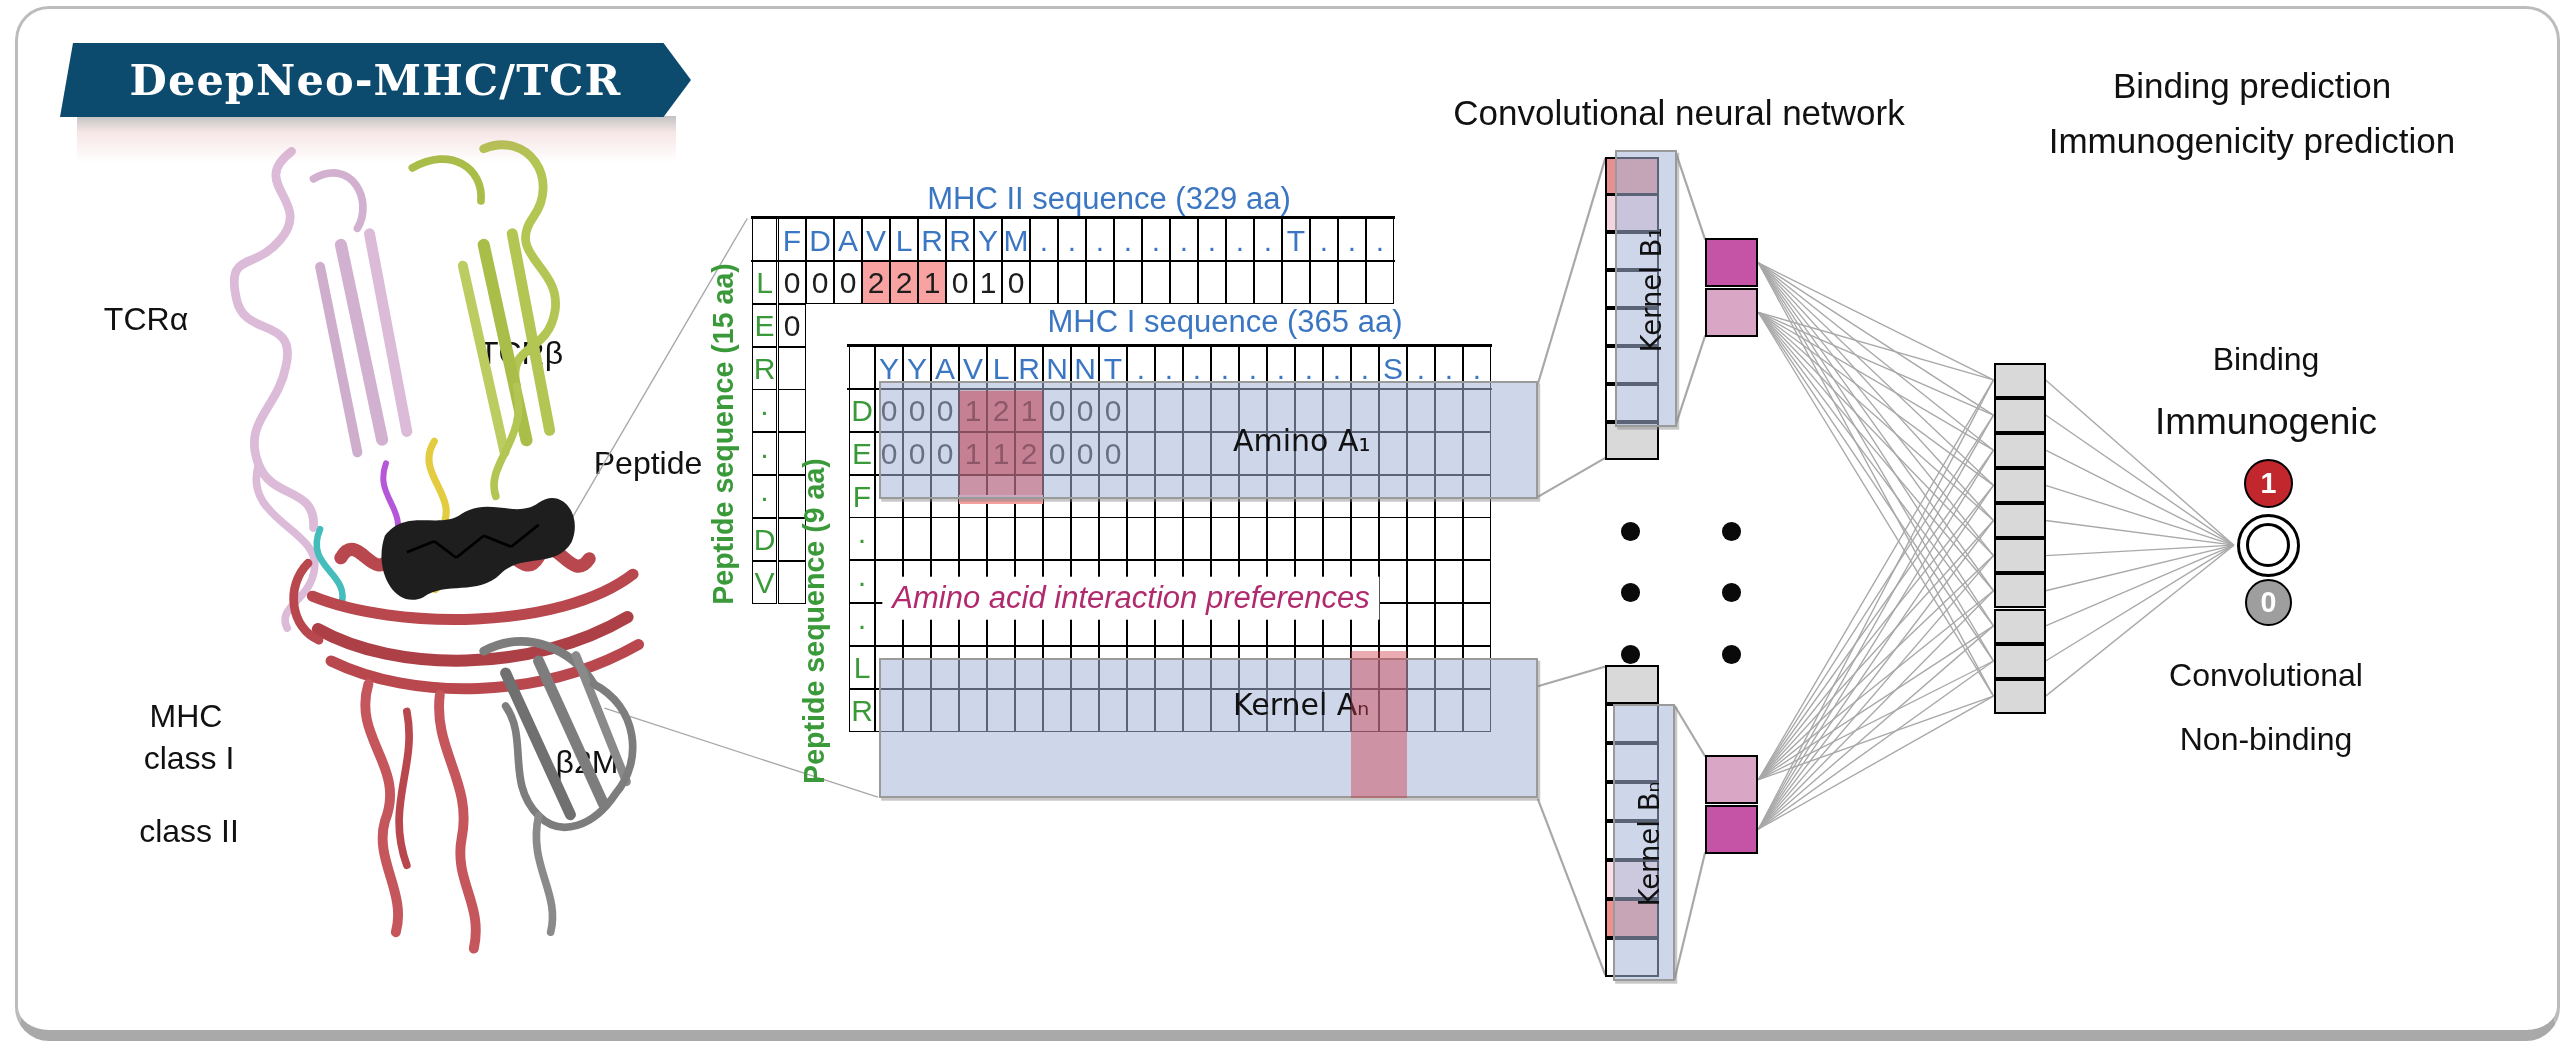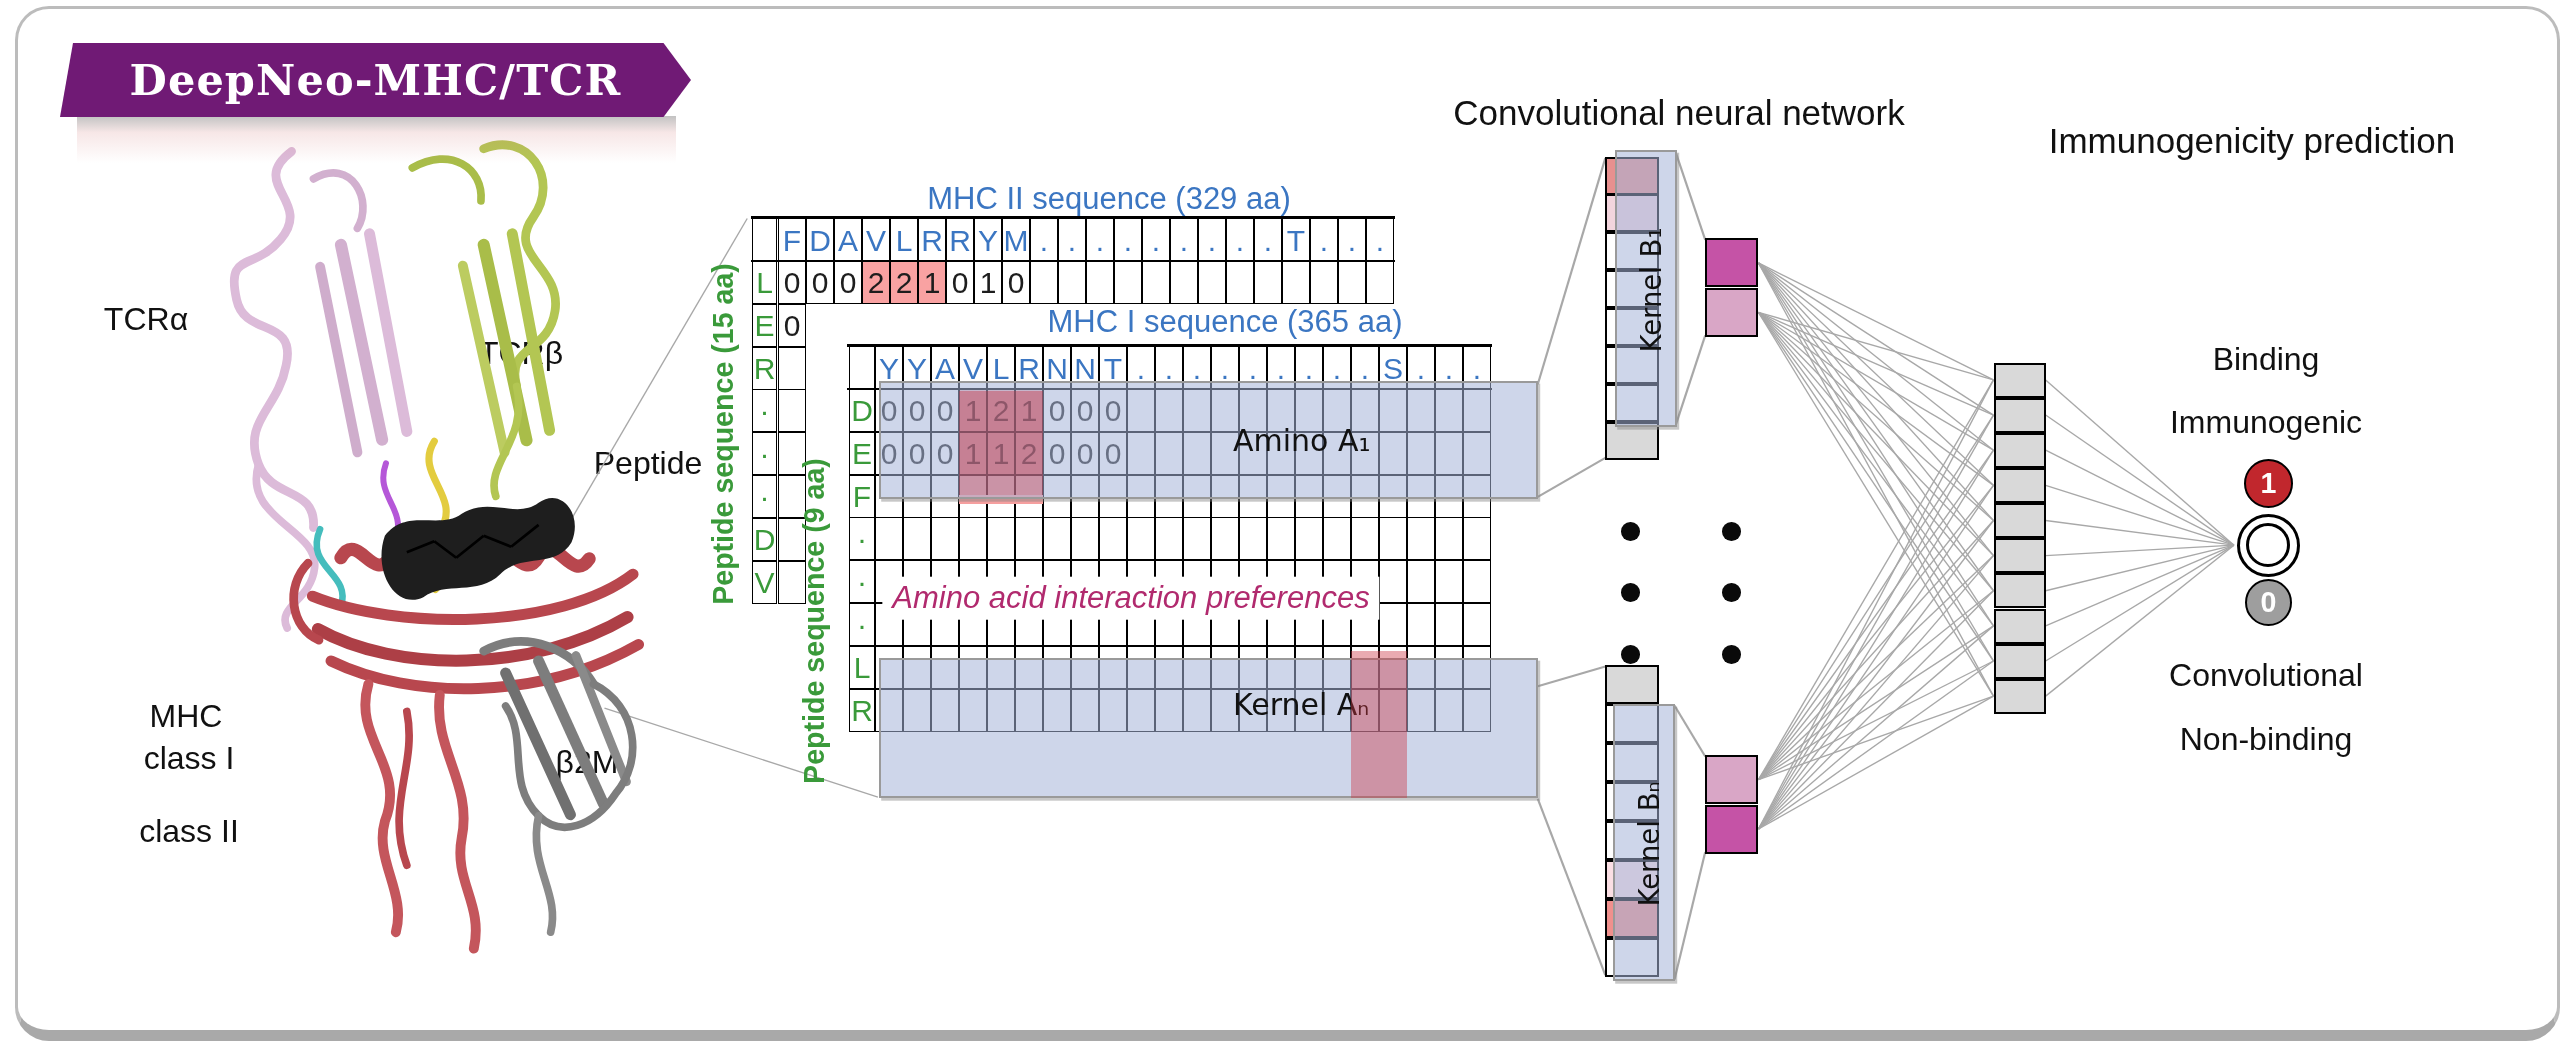--- a/index.html
+++ b/index.html
@@ -4,21 +4,21 @@
 <style>
   html,body{margin:0;padding:0;background:#ffffff;}
   body{width:2576px;height:1053px;position:relative;font-family:"Liberation Sans",sans-serif;}
   #stage{position:absolute;left:0;top:0;width:2576px;height:1053px;overflow:hidden;}
   .card{position:absolute;left:15.4px;top:5.5px;width:2539px;height:1021px;background:#ffffff;
         border:3.3px solid #bcbcbc;border-bottom:11px solid #a9a9a9;border-radius:34px;}
   .abs{position:absolute;}
   .ctr{transform:translate(-50%,-50%);}
   .lbl{color:#111;white-space:nowrap;}
   .title{font-size:35px;color:#111;white-space:nowrap;}
-  .banner{position:absolute;left:60px;top:43px;width:631px;height:74px;background:#701a75;
+  .banner{position:absolute;left:60px;top:43px;width:631px;height:74px;background:#0c4a6e;
           clip-path:polygon(13px 0%,calc(100% - 27.5px) 0%,100% 50%,calc(100% - 27.5px) 100%,0% 100%);
           display:flex;align-items:center;justify-content:center;z-index:7;}
   .banner span{font-family:"DejaVu Serif",serif;font-weight:bold;color:#ffffff;font-size:43px;letter-spacing:1.1px;}
   .banner-reflect{position:absolute;left:77px;top:116px;width:599px;height:47px;z-index:6;
           background:linear-gradient(180deg,rgba(120,120,120,0.45) 0%,rgba(210,120,120,0.18) 35%,rgba(255,255,255,0) 100%);}
   .blue{color:#3b76c2;}
   .green{color:#3a9a3a;}
   .magenta{color:#b12a6e;}
   .cell{position:absolute;box-sizing:border-box;border:1.1px solid #000;display:flex;align-items:center;justify-content:center;background:#fff;z-index:2;}
   .cell.hdr{align-items:flex-end;padding-bottom:2.2px;font-weight:500;font-size:30px;}
@@ -160,20 +160,21 @@
 
   <div class="abs ctr lbl" style="left:146px;top:319px;font-size:32px;">TCRα</div>
   <div class="abs ctr lbl" style="left:521px;top:353px;font-size:32px;">TCRβ</div>
   <div class="abs ctr lbl" style="left:648px;top:463px;font-size:32px;">Peptide</div>
   <div class="abs ctr lbl" style="left:186px;top:716px;font-size:32px;">MHC</div>
   <div class="abs ctr lbl" style="left:189px;top:758px;font-size:32px;">class I</div>
   <div class="abs ctr lbl" style="left:189px;top:831px;font-size:32px;">class II</div>
   <div class="abs ctr lbl" style="left:587px;top:762px;font-size:32px;">β2M</div>
 
   <div class="abs ctr title" style="left:1663px;top:113px;margin-left:16px;">Convolutional neural network</div>
+  <div class="abs ctr title" style="left:2252px;top:86px;">Binding prediction</div>
   <div class="abs ctr title" style="left:2252px;top:141px;">Immunogenicity prediction</div>
 
   <div class="abs ctr seq-title blue" style="left:1109px;top:199px;">MHC II sequence (329 aa)</div>
   <div class="abs ctr seq-title blue" style="left:1225px;top:322px;">MHC I sequence (365 aa)</div>
 
   <div class="abs rot green" style="left:723px;top:434px;">Peptide sequence (15 aa)</div>
   <div class="abs rot green" style="left:814px;top:621px;">Peptide sequence (9 aa)</div>
 
   <div id="mhc2-table">
       <div class="cell" style="left: 752px; top: 218px; width: 25px; height: 43px;"></div>
@@ -504,21 +505,21 @@
     </div>
 
   <div class="kband" style="left:1615px;top:150px;width:62px;height:277px;">
     <span class="vband-lab" style="left:34px;top:138px;">Kernel B₁</span>
   </div>
   <div class="kband" style="left:1613px;top:704px;width:62px;height:277px;">
     <span class="vband-lab" style="left:34px;top:138px;">Kernel Bₙ</span>
   </div>
 
   <div class="abs ctr lbl" style="left:2266px;top:359px;font-size:32px;">Binding</div>
-  <div class="abs ctr lbl" style="left:2266px;top:422px;font-size:32px;">Immunogenic</div>
+  <div class="abs ctr lbl" style="left:2266px;top:422px;font-size:37px;">Immunogenic</div>
   <div class="node" style="left:2244px;top:459px;width:49px;height:49px;background:#c1272d;border:2.2px solid #000;">
     <span>1</span>
   </div>
   <div class="node" style="left:2237px;top:514px;width:63px;height:63px;background:#fff;border:3.3px solid #000;">
     <div class="node" style="left:6px;top:6px;width:44px;height:44px;background:#fff;border:3.3px solid #000;"></div>
   </div>
   <div class="node" style="left:2245px;top:579px;width:47px;height:47px;background:#9e9e9e;border:2.2px solid #000;">
     <span>0</span>
   </div>
   <div class="abs ctr lbl" style="left:2266px;top:675px;font-size:32px;">Convolutional</div>

